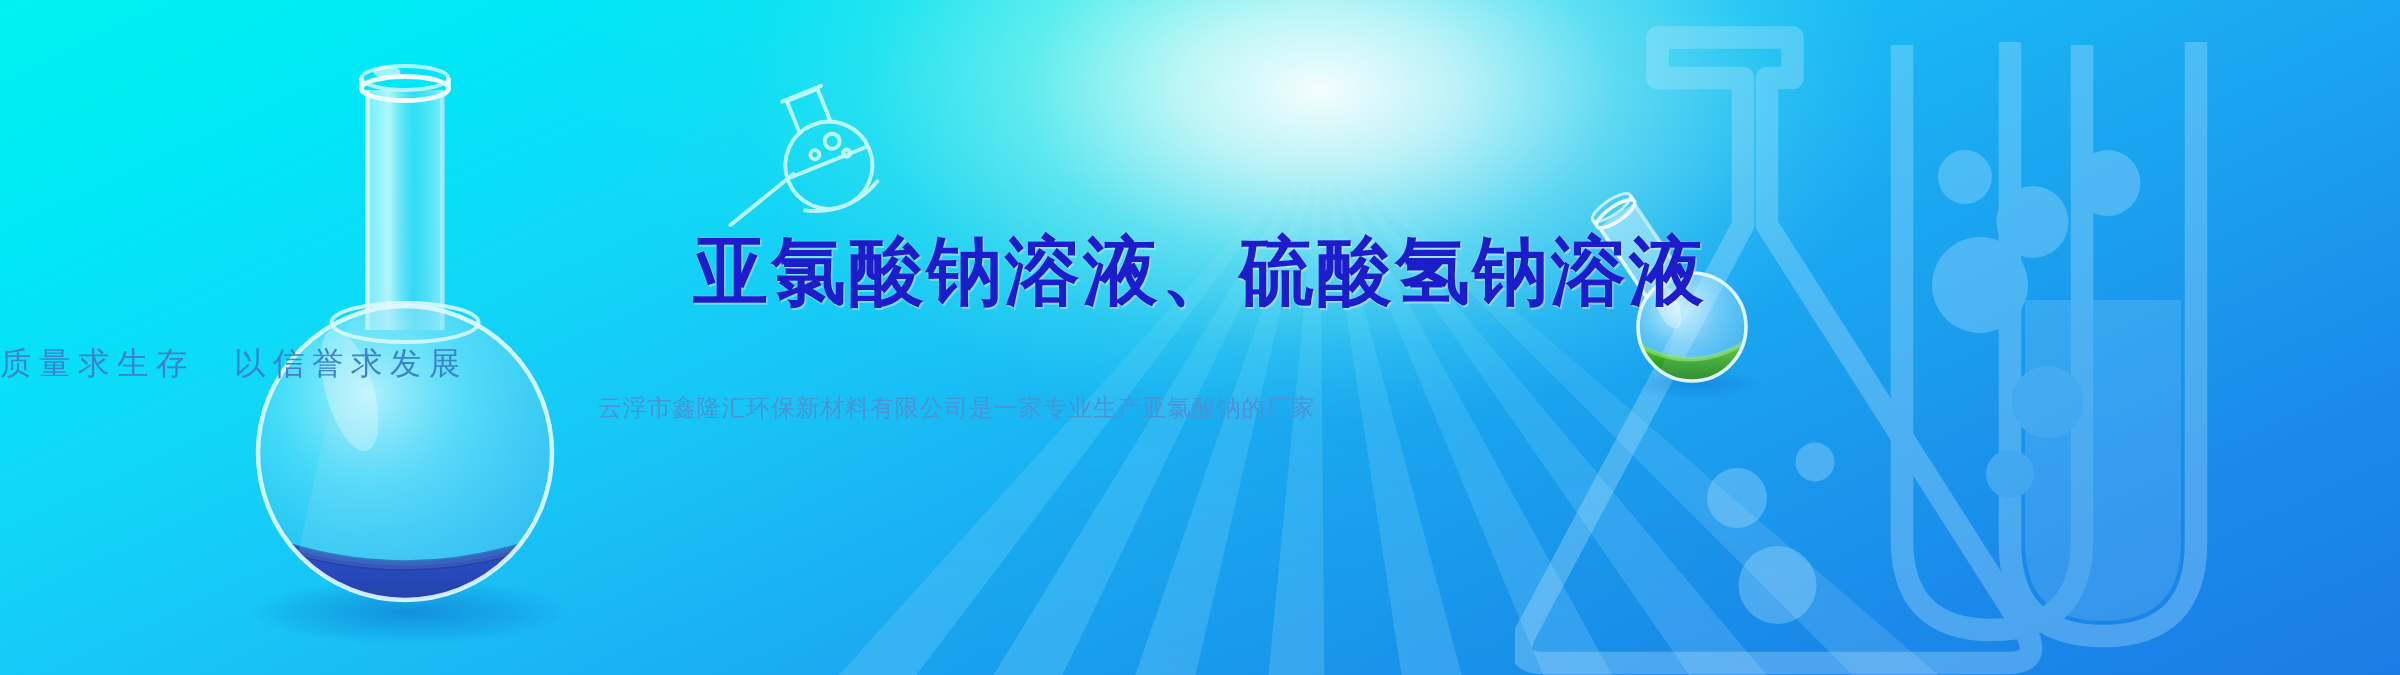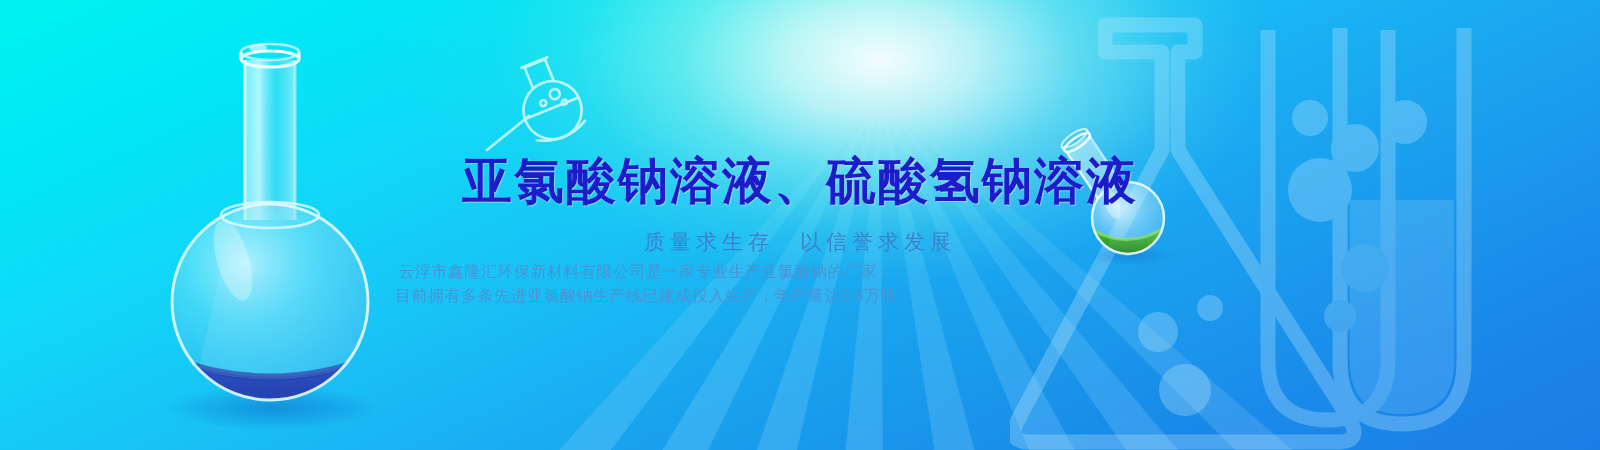--- a/index.html
+++ b/index.html
@@ -101,21 +101,20 @@
     text-shadow:
       0 0 1px rgba(255,255,255,0.55),
       1px 1px 0 rgba(255,255,255,0.35);
     white-space:nowrap;
   }
 
   .slogan {
     position:absolute;
     left:0; top:228px;
     width:1600px;
-    text-align:center;
     font-size:21px;
     font-weight:normal;
     letter-spacing:5px;
     color:#3a82cc;
     white-space:nowrap;
   }
 
   .body-line {
     position:absolute;
     left:0;
@@ -312,16 +311,15 @@
     <ellipse cx="64" cy="96" rx="7" ry="16" fill="#ffffff" opacity="0.34" transform="rotate(-22 64 96)"></ellipse>
   </svg>
 
   <div id="textblock">
     <div class="title">亚氯酸钠溶液、硫酸氢钠溶液</div>
 
     <div class="slogan">质量求生存　以信誉求发展</div>
 
     <div class="body-line l1">云浮市鑫隆汇环保新材料有限公司是一家专业生产亚氯酸钠的厂家，</div>
 
-    <div class="body-line l2">目前拥有多条先进亚氯酸钠生产线已建成投入生产，年产量达3.6万吨</div>
   </div>
 
 </div>
 
 </body></html>

